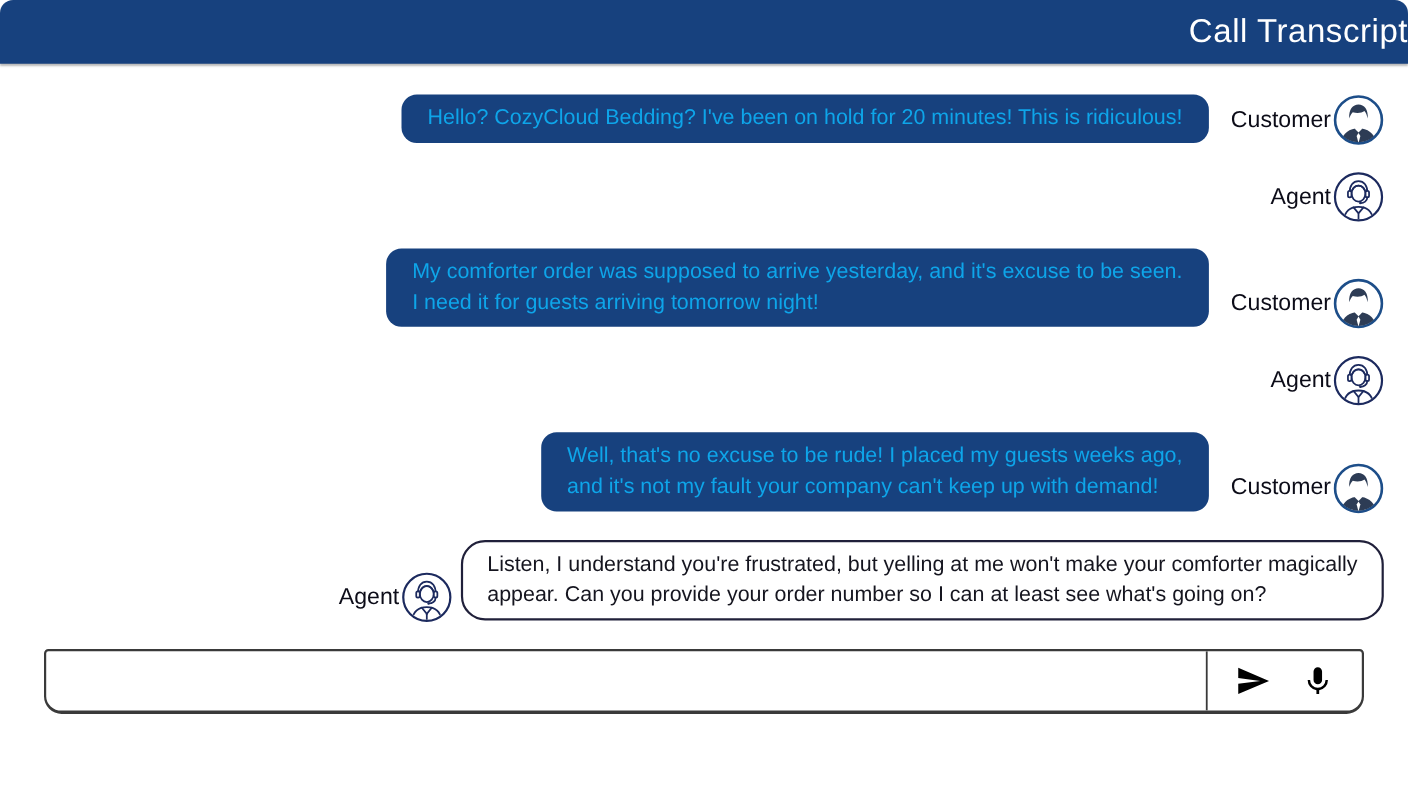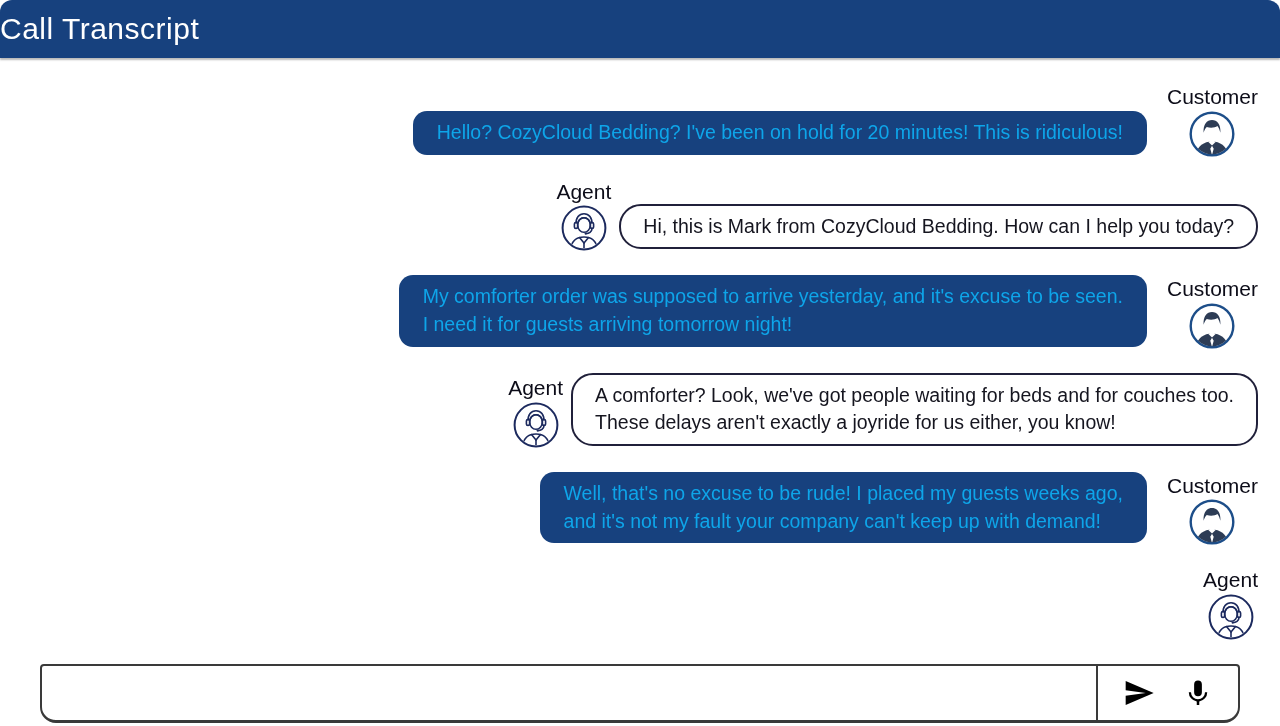--- a/index.html
+++ b/index.html
@@ -4,32 +4,32 @@
 <style>
   html,body{margin:0;padding:0;}
   body{
     width:1280px;height:726px;overflow:hidden;background:#fff;
     font-family:"Liberation Sans", sans-serif;
     -webkit-font-smoothing:antialiased;
   }
   
   .app-header{
     height:58px;background:#17417E;border-radius:12px 12px 0 0;
-    display:flex;align-items:center;justify-content:flex-start;
+    display:flex;align-items:center;justify-content:flex-end;
     box-shadow:0 2px 2px rgba(0,0,0,.28);
   }
   .app-title{color:#fff;font-size:30px;font-weight:500;letter-spacing:.5px;}
 
   
   .chat{padding:28px 22px 0 22px;}
   .row{display:flex;align-items:flex-end;margin-bottom:24px;}
   .row.agent{justify-content:flex-end;}
   .row.customer{justify-content:flex-end;}
 
-  .side{display:flex;flex-direction:column;align-items:center;gap:2px;flex:0 0 auto;}
+  .side{display:flex;flex-direction:row;align-items:center;gap:2px;flex:0 0 auto;}
   .side .label{font-size:21px;color:#0c0c18;line-height:1.08;white-space:nowrap;}
   .avatar{width:46px;height:46px;display:block;}
 
   .bubble{
     font-size:19.5px;line-height:1.42;white-space:pre-line;
     margin-bottom:2px;max-width:1080px;
   }
   .agent .bubble{
     background:#fff;color:#15151f;border:2px solid #20203A;
     border-radius:22px;padding:7px 22px;margin-left:8px;
@@ -111,63 +111,62 @@
     </div>
   </div>
 
   <div class="row agent">
     <div class="side">
       <div class="label">Agent</div>
       <svg class="avatar">
           <use href="#sym-agent"></use>
         </svg>
     </div>
-    <div class="bubble">Hi, this is Mark from CozyCloud Bedding. How can I help you today?</div>
   </div>
 
   <div class="row customer">
     <div class="bubble">My comforter order was supposed to arrive yesterday, and it's excuse to be seen.
 I need it for guests arriving tomorrow night!</div>
     <div class="side">
       <div class="label">Customer</div>
       <svg class="avatar">
           <use href="#sym-customer"></use>
         </svg>
     </div>
   </div>
 
   <div class="row agent">
     <div class="side">
       <div class="label">Agent</div>
       <svg class="avatar">
           <use href="#sym-agent"></use>
         </svg>
     </div>
-    <div class="bubble">A comforter? Look, we've got people waiting for beds and for couches too.
-These delays aren't exactly a joyride for us either, you know!</div>
   </div>
 
   <div class="row customer">
     <div class="bubble">Well, that's no excuse to be rude! I placed my guests weeks ago,
 and it's not my fault your company can't keep up with demand!</div>
     <div class="side">
       <div class="label">Customer</div>
       <svg class="avatar">
           <use href="#sym-customer"></use>
         </svg>
     </div>
   </div>
 
   <div class="row agent">
     <div class="side">
       <div class="label">Agent</div>
       <svg class="avatar">
           <use href="#sym-agent"></use>
         </svg>
     </div>
+    <div class="bubble">Listen, I understand you're frustrated, but yelling at me won't make your comforter magically
+appear. Can you provide your order number so I can at least see what's going on?</div>
   </div>
 
 </main>
 
 <div class="composer">
   <input class="composer-input" type="text" value="" style="">
   <div class="composer-actions">
     <button class="icon-btn">
       <svg width="32" height="32" viewBox="0 0 24 24" fill="#000">
         <path d="M2.01 21L23 12 2.01 3 2 10l15 2-15 2z"></path>

